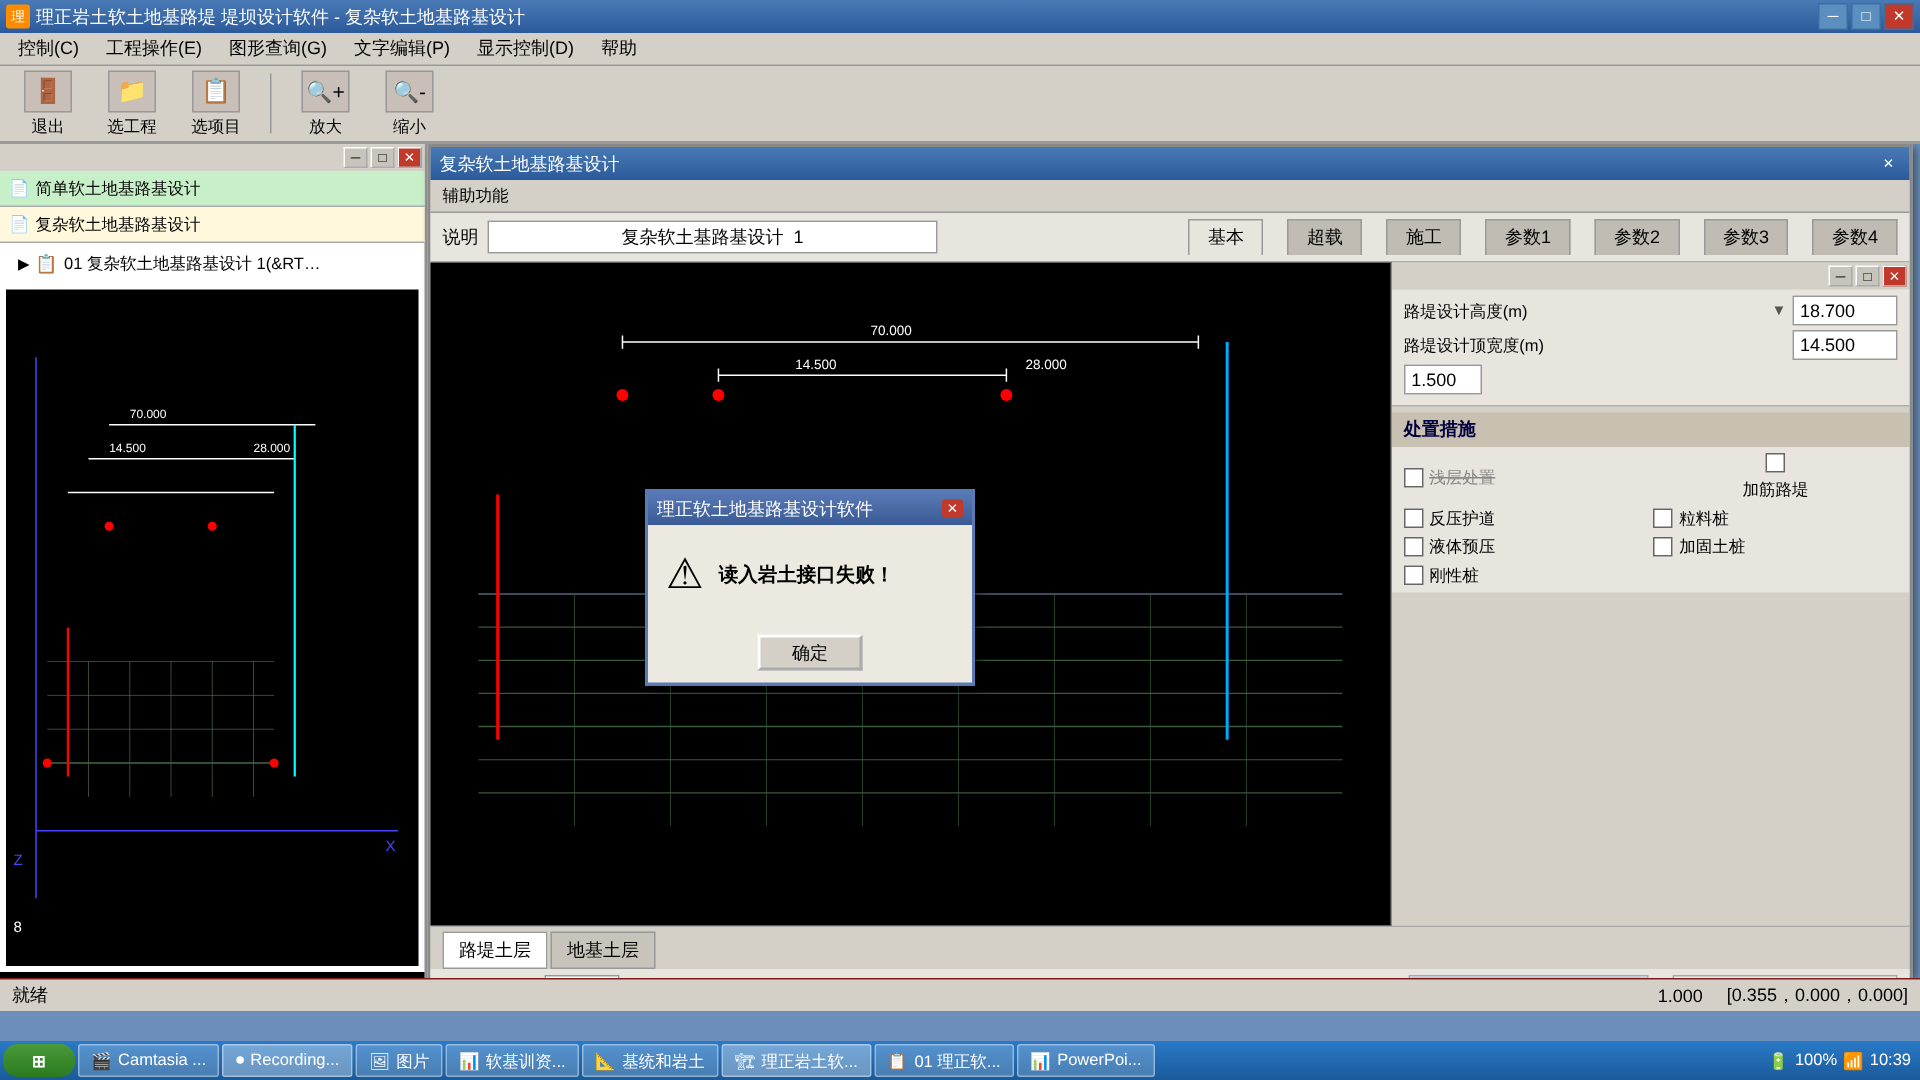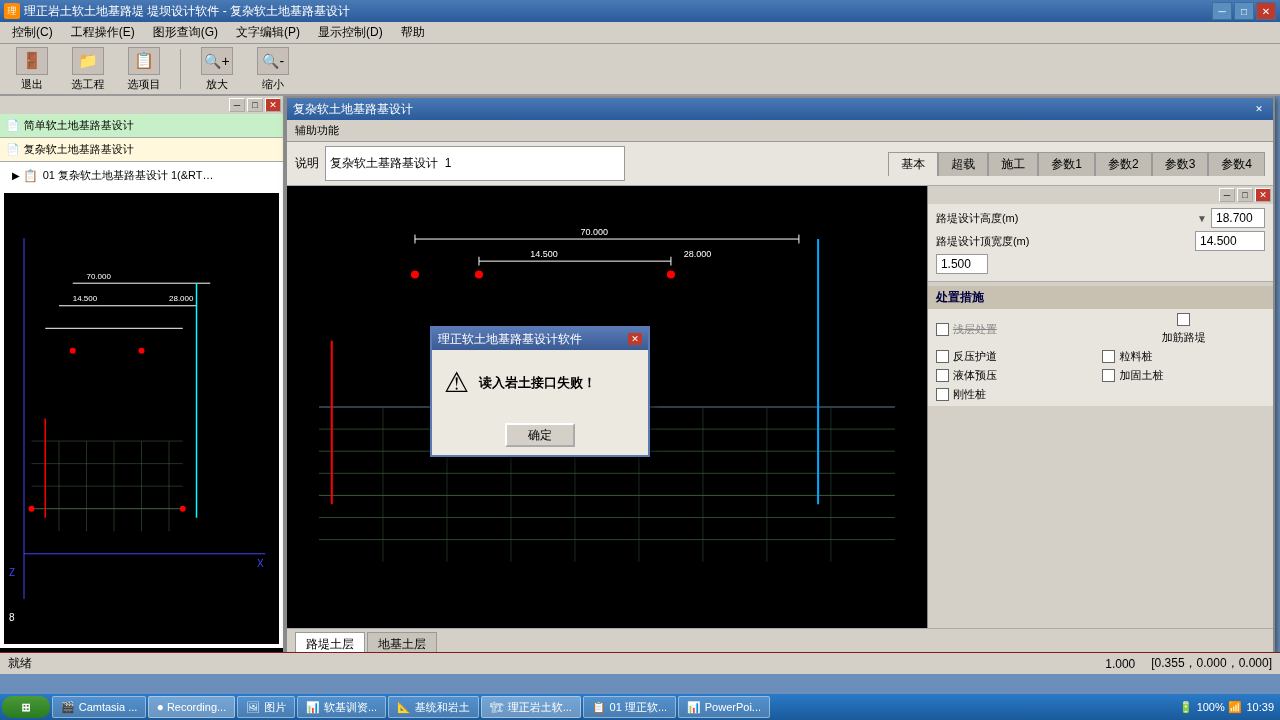--- a/index.html
+++ b/index.html
@@ -70,21 +70,21 @@
     }
     .window-title-bar {
       height: 22px; background: linear-gradient(to bottom, #4a7ab5, #2a5a9a);
       display: flex; align-items: center; justify-content: space-between; padding: 0 6px;
       color: white; font-size: 12px;
     }
     .win-btns { display: flex; gap: 2px; }
     .win-btn { width: 16px; height: 14px; display: flex; align-items: center; justify-content: center; font-size: 9px; cursor: pointer; }
     .tab {
       padding: 3px 12px; background: #c0bcb4; border: 1px solid #999; border-bottom: none;
-      font-size: 12px; cursor: pointer; color: #000;
+      font-size: 12px; cursor: pointer; color: #000; margin-left: 16px;
     }
     .tab.active { background: #e8e4de; }
 
     .section-header {
       background: #c8c0b0; padding: 3px 8px; font-size: 12px; font-weight: bold; color: #000040; display: flex; align-items: center; gap: 4px;
     }
     .cb { width: 13px; height: 13px; border: 1px solid #666; background: white; }
 
     
     .alert-dialog {
@@ -240,21 +240,21 @@
       <span>复杂软土地基路基设计</span>
       <div class="win-btns">
         <div class="win-btn">✕</div>
       </div>
     </div>
 
     <div style="background:#d4d0c8; padding:3px 8px; font-size:11px; border-bottom:1px solid #999;">辅助功能</div>
 
     <div style="display:flex; align-items:center; padding:4px 8px; background:#e8e4de; border-bottom:1px solid #aaa; gap:6px;">
       <span style="font-size:12px;">说明</span>
-      <input type="text" style="flex: 1 1 0%; max-width: 300px; height: 35px; border: 1px solid rgb(153, 153, 153); padding: 2px 4px; font-size: 12px; background: white;" value="复杂软土基路基设计  1">
+      <input type="text" style="flex: 1 1 0%; max-width: 300px; height: 22px; border: 1px solid rgb(153, 153, 153); padding: 2px 4px; font-size: 12px; background: white; text-align: center;" value="复杂软土基路基设计  1">
 
       <div style="display:flex; gap:0; margin-left:auto;">
         <div class="tab active">基本</div>
         <div class="tab">超载</div>
         <div class="tab">施工</div>
         <div class="tab">参数1</div>
         <div class="tab">参数2</div>
         <div class="tab">参数3</div>
         <div class="tab">参数4</div>
       </div>
@@ -314,21 +314,21 @@
         <div style="display:flex; justify-content:flex-end; padding:2px; gap:2px;">
           <div style="width:16px;height:14px;background:#c8c4bc;border:1px outset #fff;font-size:9px;display:flex;align-items:center;justify-content:center;cursor:pointer;">─</div>
           <div style="width:16px;height:14px;background:#c8c4bc;border:1px outset #fff;font-size:9px;display:flex;align-items:center;justify-content:center;cursor:pointer;">□</div>
           <div style="width:16px;height:14px;background:#c0392b;border:1px outset #fff;font-size:9px;display:flex;align-items:center;justify-content:center;cursor:pointer;color:white;">✕</div>
         </div>
 
         <div style="padding:4px 8px; background:#e8e4de; border-bottom:1px solid #aaa;">
           <div style="display:flex; align-items:center; margin-bottom:3px; gap:4px;">
             <span style="font-size:11px; flex:1;">路堤设计高度(m)</span>
             <span style="font-size:10px; color:#555;">▼</span>
-            <input type="text" style="width: 54px; height: 20px; border: 1px solid rgb(153, 153, 153); padding: 1px 4px; font-size: 12px; background: white;" value="18.700">
+            <input type="text" style="width: 70px; height: 20px; border: 1px solid rgb(153, 153, 153); padding: 1px 4px; font-size: 12px; background: white;" value="18.700">
           </div>
           <div style="display:flex; align-items:center; margin-bottom:3px; gap:4px;">
             <span style="font-size:11px; flex:1;">路堤设计顶宽度(m)</span>
             <input type="text" style="width: 70px; height: 20px; border: 1px solid rgb(153, 153, 153); padding: 1px 4px; font-size: 12px; background: white;" value="14.500">
           </div>
           <div style="display:flex; align-items:center; margin-bottom:3px; gap:4px;">
             <input type="text" style="width: 52px; height: 20px; border: 1px solid rgb(153, 153, 153); padding: 1px 4px; font-size: 12px; background: white;" value="1.500">
           </div>
         </div>
 

